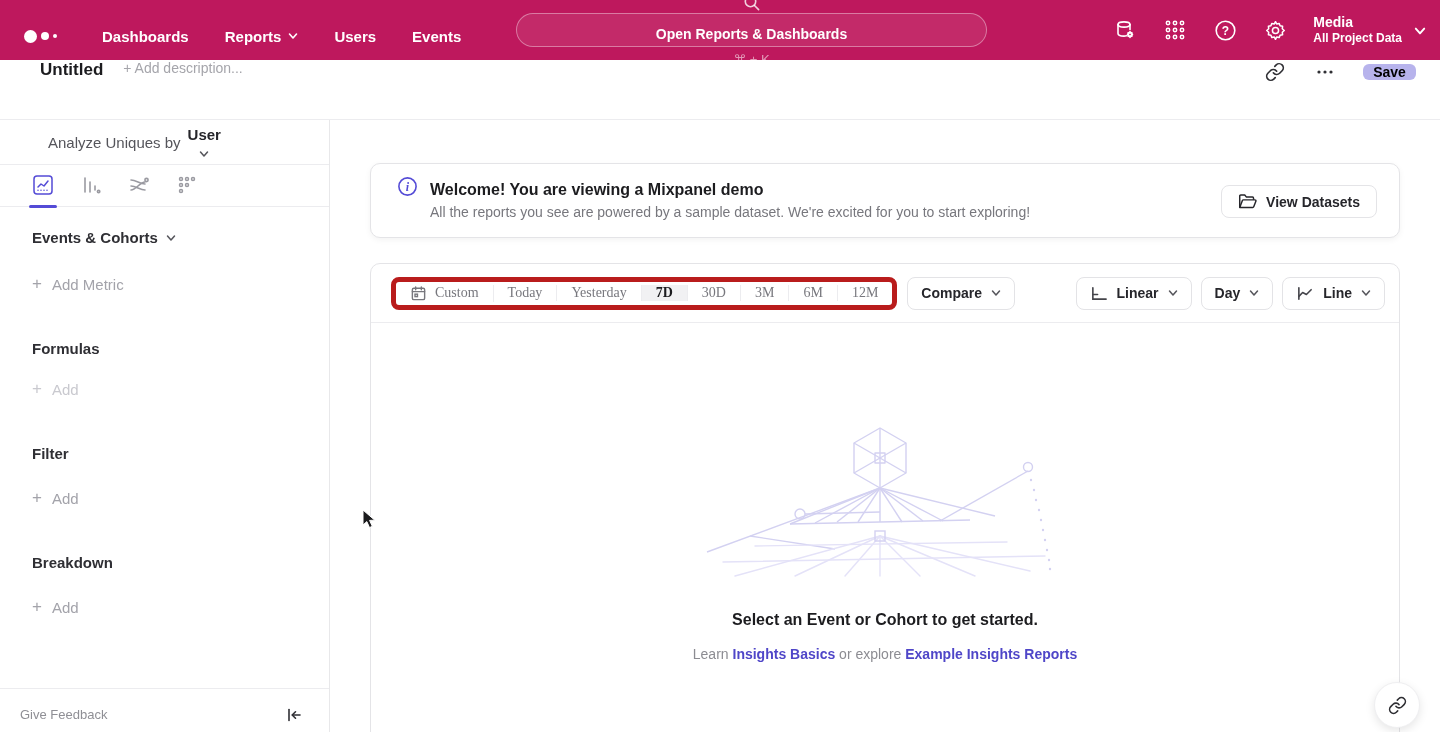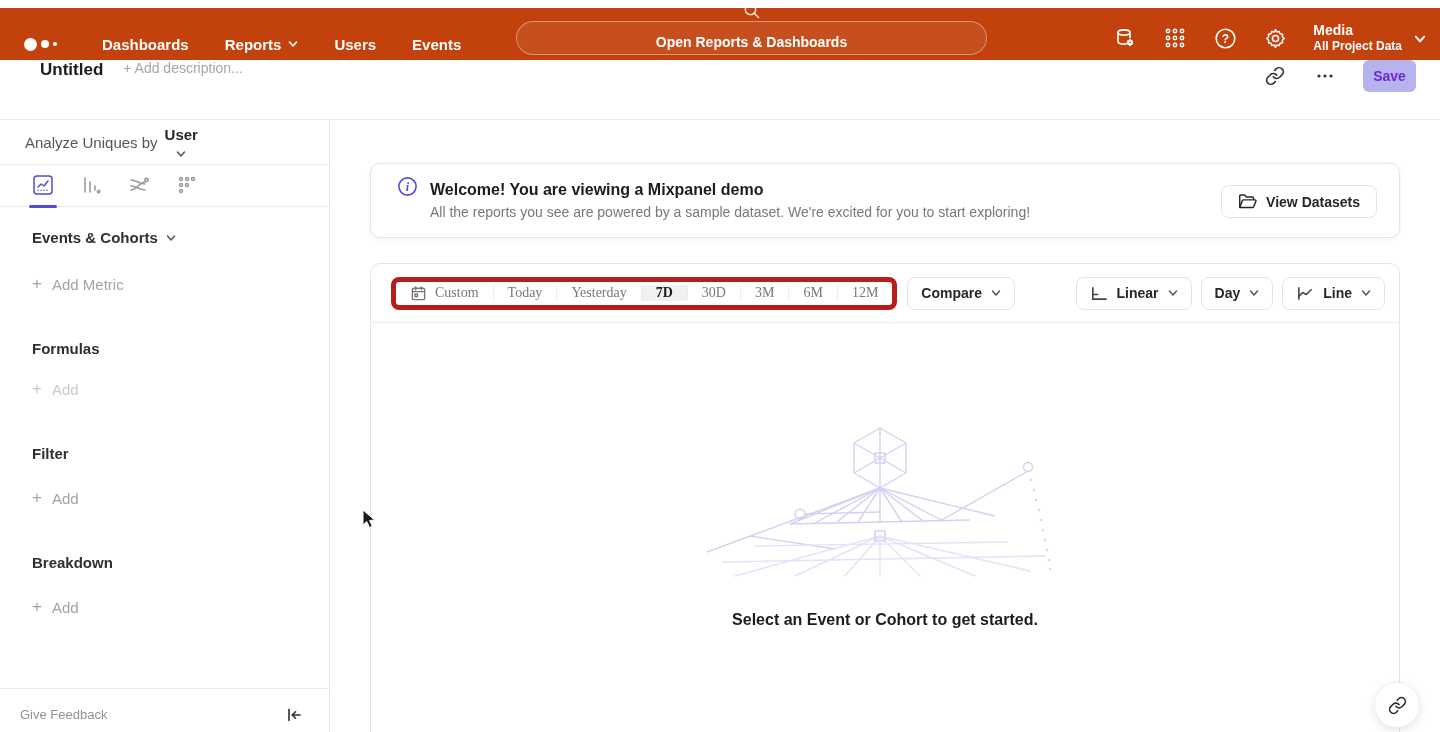--- a/index.html
+++ b/index.html
@@ -1,21 +1,21 @@
 <!DOCTYPE html>
 <html><head>
 <meta charset="utf-8">
 <style>
   * { margin:0; padding:0; box-sizing:border-box; }
   html,body { width:1440px; height:732px; overflow:hidden; background:#fff;
     font-family:"Liberation Sans","DejaVu Sans",sans-serif; }
 
   
-  .topnav { position:absolute; left:0; top:8px; width:1440px; height:72px;
-    background:#c2410c; display:flex; align-items:center; color:#fff; }
+  .topnav { position:absolute; left:0; top:0; width:1440px; height:72px;
+    background:#be185d; display:flex; align-items:center; color:#fff; }
   .logo { width:46px; margin-left:24px; display:flex; align-items:center; gap:4px; }
   .logo .d1{width:13px;height:13px;border-radius:50%;background:#fff;}
   .logo .d2{width:8px;height:8px;border-radius:50%;background:#fff;}
   .logo .d3{width:4px;height:4px;border-radius:50%;background:#fff;}
   .nav-items { display:flex; align-items:center; gap:36px; margin-left:32px; }
   .nav-item { font-size:15px; font-weight:600; color:#fff; cursor:pointer;
     display:flex; align-items:center; gap:7px; }
   .chev { width:10px; height:10px; }
   .chev svg { display:block; }
   .searchbar { position:absolute; left:516px; top:13px; width:471px; height:34px;
@@ -33,27 +33,27 @@
   .project .psub { font-size:12px; font-weight:600; line-height:15px; }
 
   
   .reportbar { position:absolute; left:0; top:60px; width:1440px; height:60px;
     background:#fff; border-bottom:1px solid #ececef; display:flex; align-items:flex-start; }
   .rtitle { margin-left:40px; font-size:17px; font-weight:700; color:#1c1c1f; }
   .rdesc { margin-left:20px; font-size:14px; color:#a5a5ab; cursor:text; }
   .report-actions { position:absolute; right:24px; display:flex; align-items:center; gap:26px; }
   .icon-btn { width:24px; height:24px; display:flex; align-items:center;
     justify-content:center; cursor:pointer; color:#2f2f34; }
-  .save-btn { width:53px; height:32px; border:none; border-radius:6px; background:#b7b3ec;
-    color:#6d28d9; font-size:14px; font-weight:600; font-family:inherit; }
+  .save-btn { width:53px; height:16px; border:none; border-radius:6px; background:#b7b3ec;
+    color:#000000; font-size:14px; font-weight:600; font-family:inherit; }
 
   
   .sidebar { position:absolute; left:0; top:120px; width:330px; height:612px;
     background:#fff; border-right:1px solid #e8e8ea; }
-  .analyze-row { height:45px; display:flex; align-items:center; padding-left:25px;
+  .analyze-row { height:45px; display:flex; align-items:center; padding-left:48px;
     border-bottom:1px solid #ececef; font-size:15px; }
   .analyze-prefix { color:#55555b; }
   .analyze-value { margin-left:7px; color:#26262b; font-weight:600; display:flex;
     align-items:center; gap:6px; cursor:pointer;flex-direction:column; }
   .tabs-row { height:42px; display:flex; align-items:flex-start; gap:26px;
     padding:9px 0 0 32px; border-bottom:1px solid #ececef; position:relative; }
   .tab-ic { width:22px; height:22px; cursor:pointer; color:#9a9aa1; }
   .tab-ic.sel { color:#544bd6; }
   .tab-underline { position:absolute; left:29px; bottom:-2px; width:28px; height:3px;
     border-radius:2px; background:#544bd6; }
@@ -462,20 +462,26 @@
               <circle cx="346" cy="96" r="1.2"></circle>
               <circle cx="348" cy="106" r="1.2"></circle>
             <circle cx="350" cy="116" r="1.2"></circle>
               <circle cx="352" cy="126" r="1.2"></circle>
               <circle cx="354" cy="136" r="1.2"></circle>
             <circle cx="355" cy="145" r="1.2"></circle>
           </g>
         </svg>
       </div>
       <div class="empty-title">Select an Event or Cohort to get started.</div>
+      <div class="empty-sub">
+        <span>Learn</span>
+        <a>Insights Basics</a>
+        <span>or explore</span>
+        <a>Example Insights Reports</a>
+      </div>
     </div>
 
   </div>
 </div>
 
 <div class="fab">
   <svg width="19" height="19" viewBox="0 0 24 24" fill="none" stroke="#2f2f34" stroke-width="2" stroke-linecap="round" stroke-linejoin="round">
     <path d="M10 13a5 5 0 0 0 7.54.54l3-3a5 5 0 0 0-7.07-7.07l-1.72 1.71"></path>
     <path d="M14 11a5 5 0 0 0-7.54-.54l-3 3a5 5 0 0 0 7.07 7.07l1.71-1.71"></path>
   </svg>

